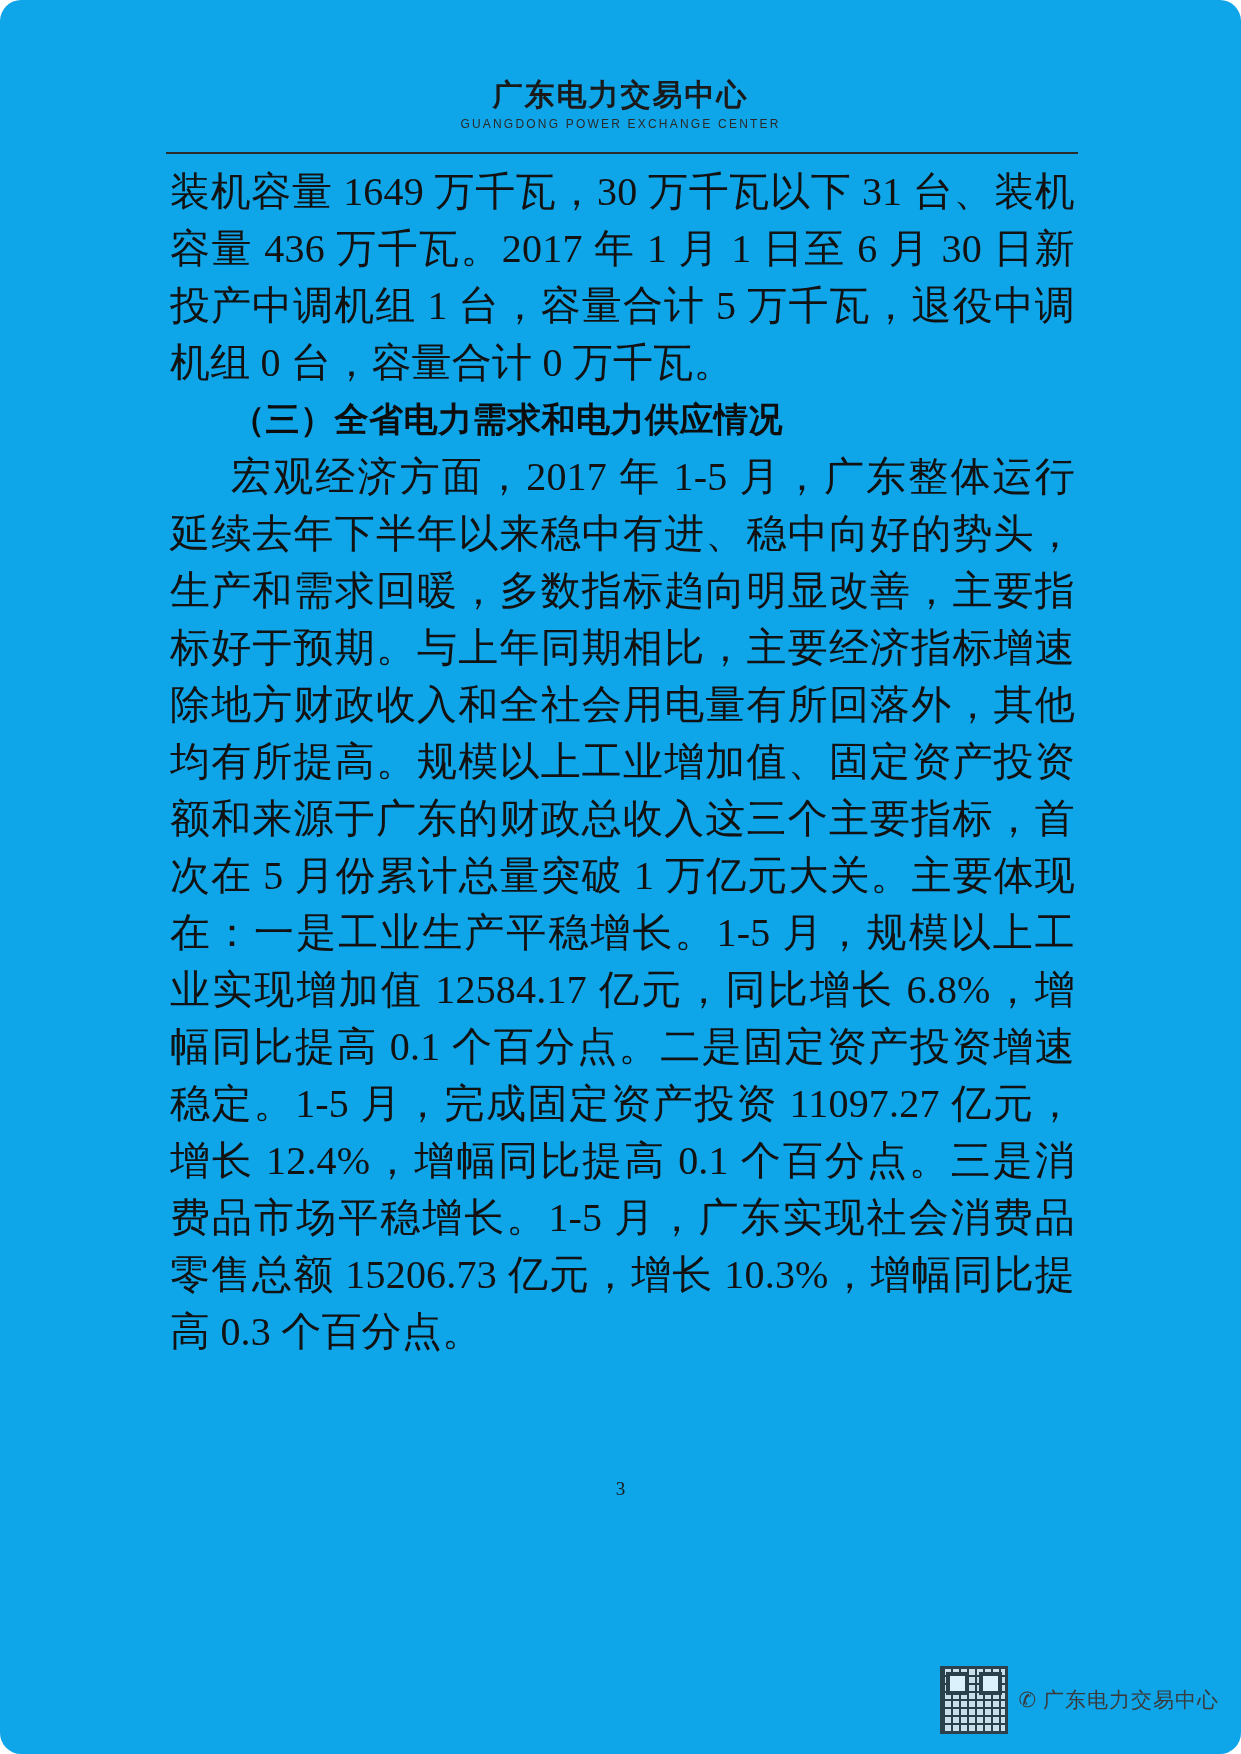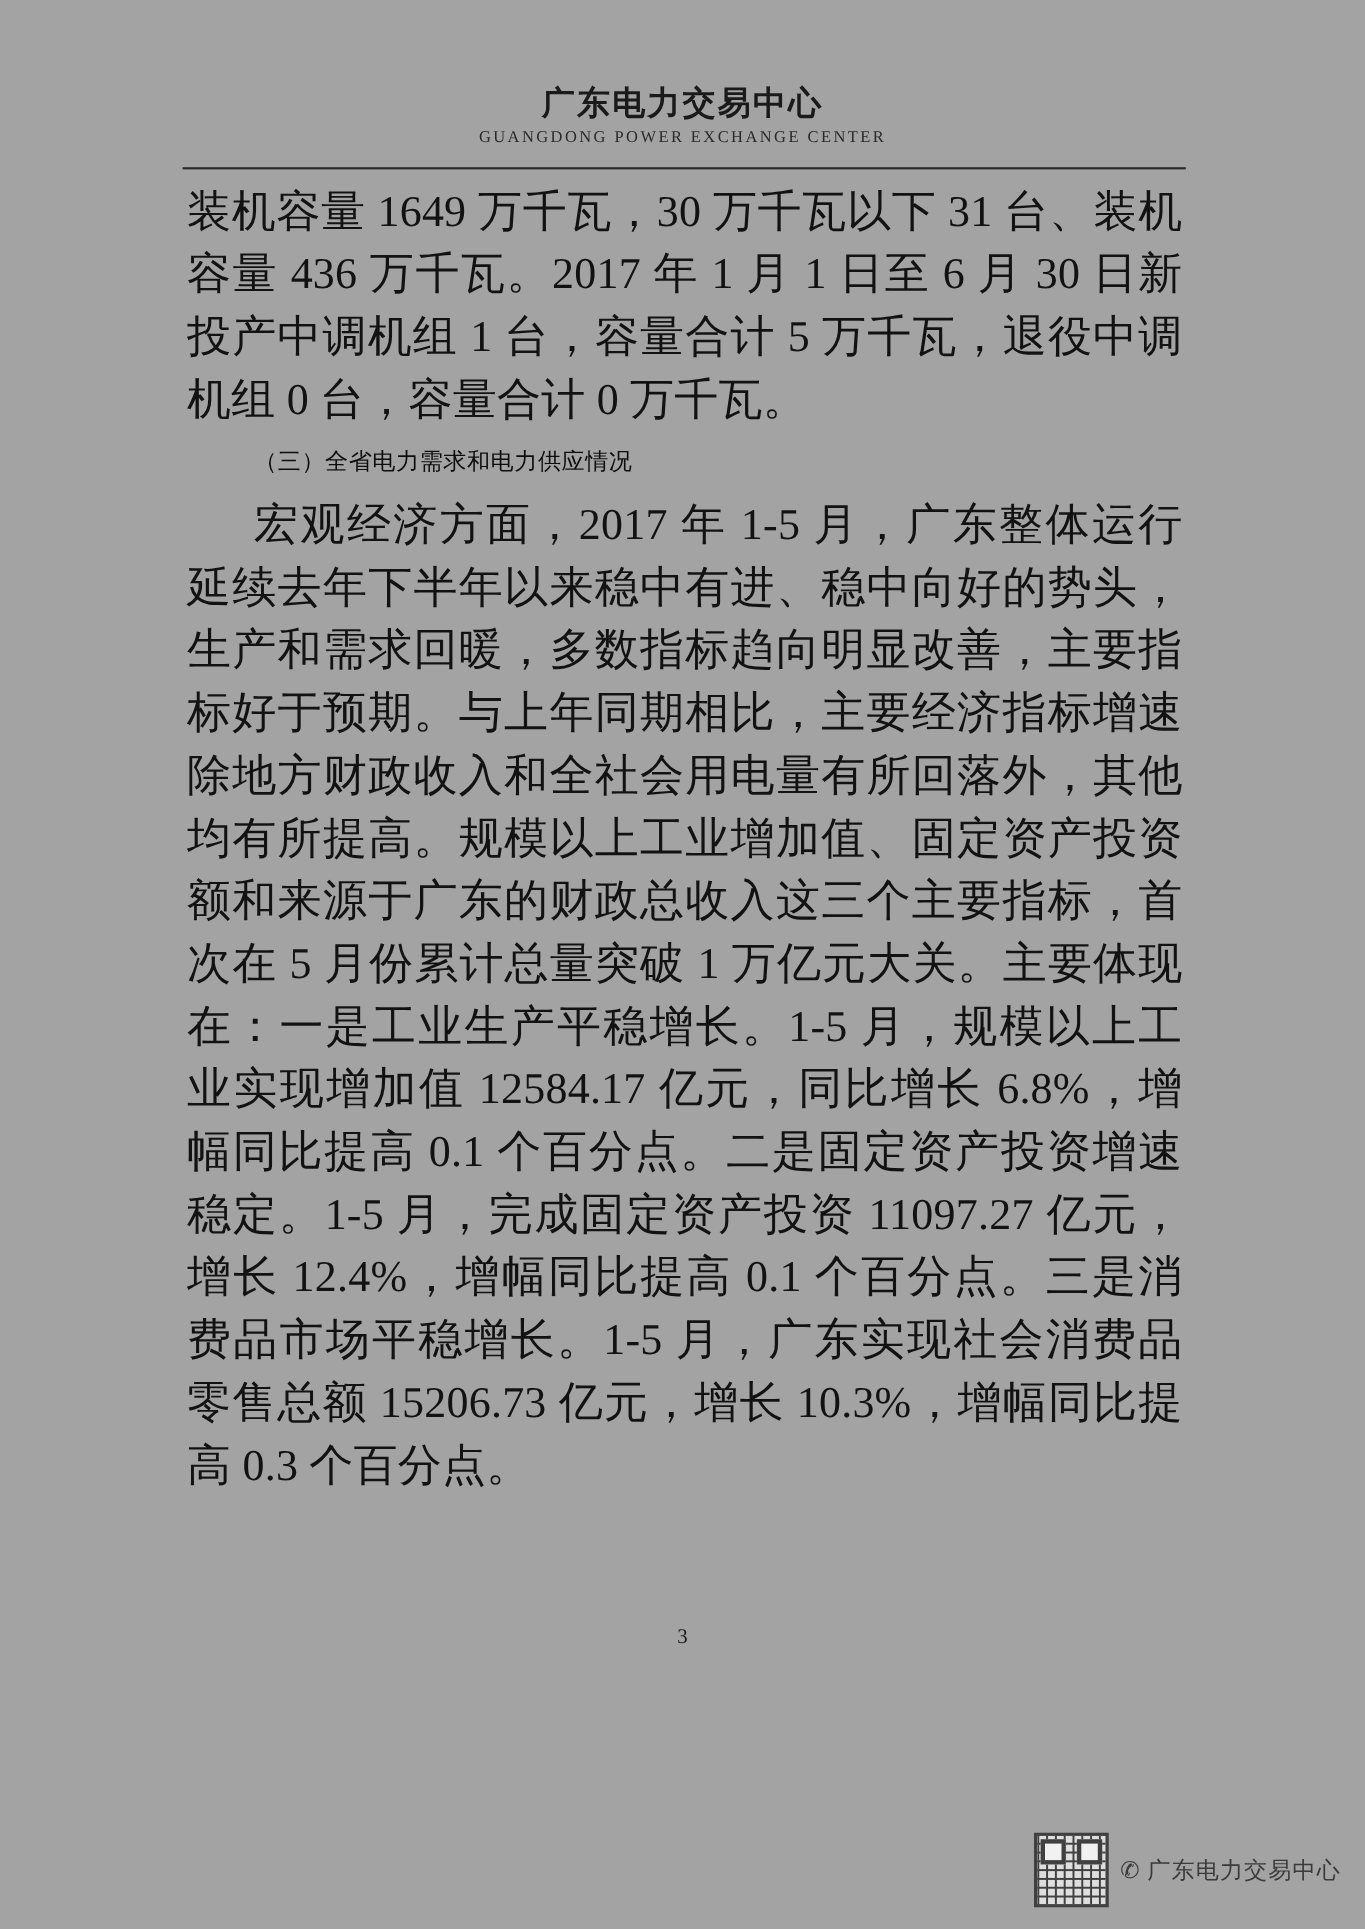--- a/index.html
+++ b/index.html
@@ -9,43 +9,44 @@
   }
   body {
     font-family: "Liberation Serif", "DejaVu Serif", serif;
     color: #111111;
   }
   .page {
     position: relative;
     width: 1241px;
     height: 1754px;
     margin: 0 auto;
-    background: #a3a3a3;
+    background: #0ea5e9;
     overflow: hidden;
+    border-radius: 21px;
   }
 
   
   .letterhead {
     position: absolute;
     top: 78px;
     left: 0;
     width: 1241px;
     text-align: center;
   }
   .letterhead .cn {
     font-family: "Liberation Serif", "DejaVu Serif", serif;
     font-weight: bold;
     font-size: 30px;
     letter-spacing: 2px;
     color: #1a1a1a;
     line-height: 1.1;
   }
   .letterhead .en {
-    font-family: Liberation Serif, serif;
-    font-size: 15px;
+    font-family: Liberation Sans, sans-serif;
+    font-size: 12px;
     letter-spacing: 2.2px;
     color: #2a2a2a;
     margin-top: 6px;
   }
   .header-rule {
     position: absolute;
     top: 152px;
     left: 166px;
     width: 912px;
     height: 2px;
@@ -65,23 +66,23 @@
     text-align: justify;
     text-justify: inter-ideograph;
     margin: 0 0 0 0;
     color: #121212;
     letter-spacing: 0.2px;
   }
   .para.indent {
     text-indent: 61px;
   }
   .heading {
-    font-size: 21px;
+    font-size: 34px;
     line-height: 57px;
-    font-weight: normal;
+    font-weight: bold;
     text-indent: 61px;
     margin: 0;
     color: #0d0d0d;
     letter-spacing: 0.5px;
   }
 
   
   .page-number {
     position: absolute;
     top: 1478px;

